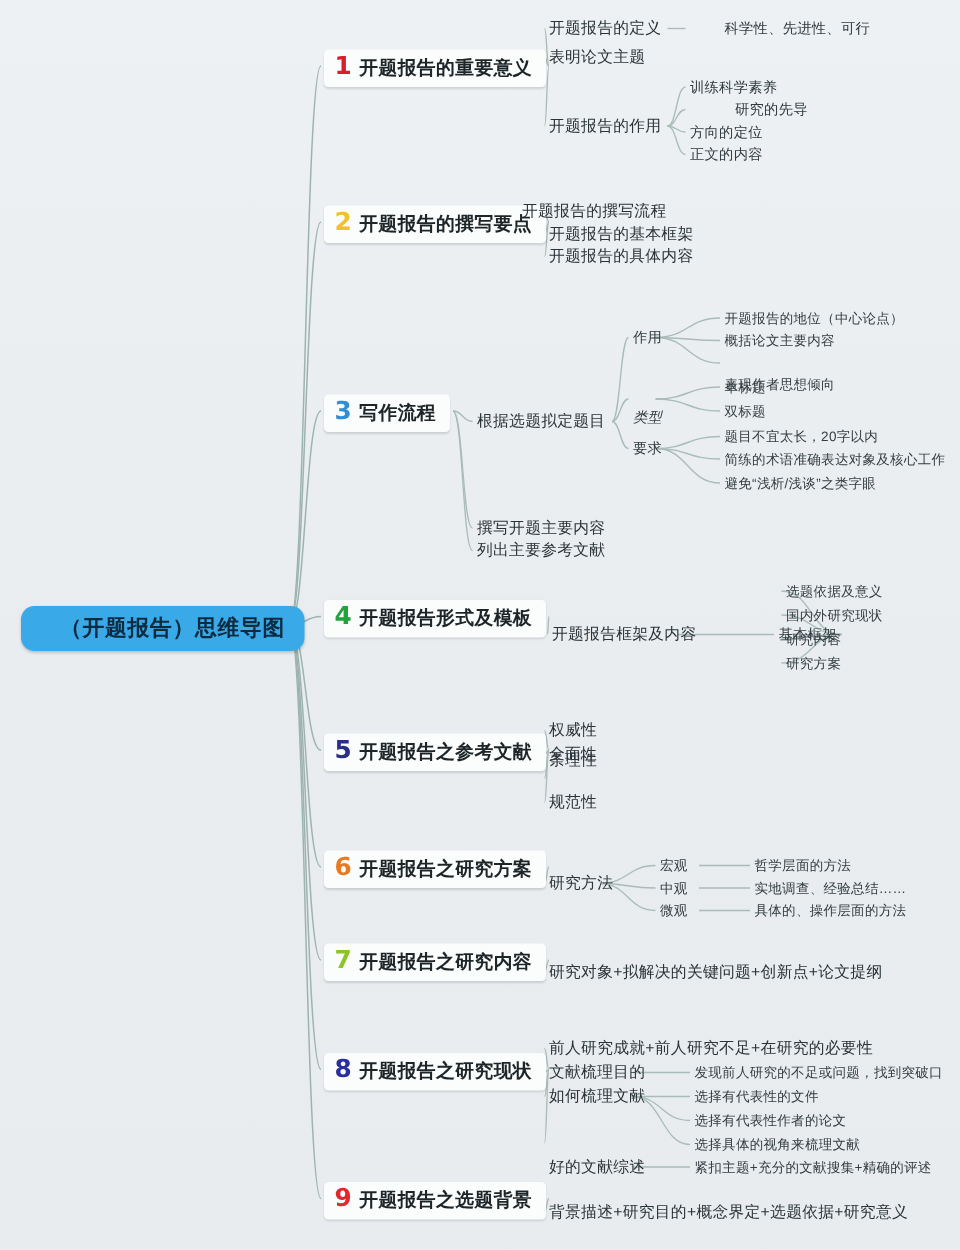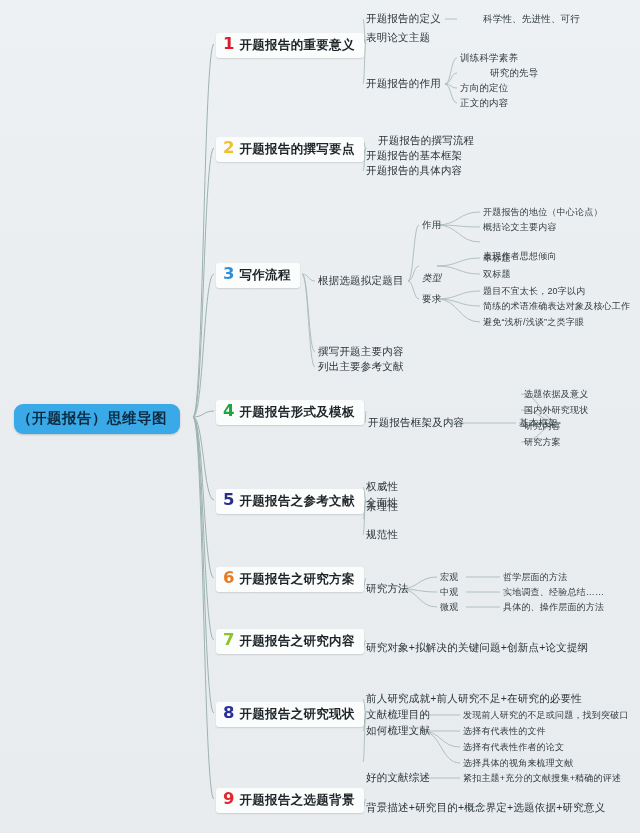--- a/index.html
+++ b/index.html
@@ -17,21 +17,21 @@
   svg.links path, svg.links line { fill: none; stroke: #9db3ad; stroke-width: 1; }
   svg.links path.thin, svg.links line.thin { stroke: #a9bcb7; stroke-width: 0.9; }
 
   .node { position: absolute; white-space: nowrap; }
 
   
   .central {
     left: 14px; top: 404px;
     background: #39a9e8;
     border-radius: 9px;
-    padding: 5px 13px 6px 3px;
+    padding: 5px 13px 6px 26px;
     color: #0c2b40;
     font-size: 14.5px;
     font-weight: bold;
     letter-spacing: 0.5px;
     box-shadow: 0 1px 2px rgba(0,0,0,.18);
   }
 
   
   .lv1 {
     background: #fbfcfc;
@@ -143,21 +143,21 @@
       <div class="node lv2" style="left: 366px; top: 31px;"><span>表明论文主题</span></div>
       <div class="node lv2" style="left: 366px; top: 77px;"><span>开题报告的作用</span></div>
       <div class="node lv3" style="left: 460px; top: 52px; font-family: Liberation Mono, monospace;"><span>训练科学素养</span></div>
       <div class="node lv3" style="left: 473px; top: 67px; margin-left: 17px;"><span>研究的先导</span></div>
       <div class="node lv3" style="left: 460px; top: 82px;"><span>方向的定位</span></div>
       <div class="node lv3" style="left: 460px; top: 97px;"><span>正文的内容</span></div>
       <div class="node lv1" style="left: 216px; top: 137px;">
         <span class="num" style="color:#efc12a">2</span>
         <span class="txt">开题报告的撰写要点</span>
       </div>
-      <div class="node lv2" style="left: 378px; top: 134px;"><span>开题报告的撰写流程</span></div>
+      <div class="node lv2" style="left: 348px; top: 134px;"><span>开题报告的撰写流程</span></div>
       <div class="node lv2" style="left: 366px; top: 149px;"><span>开题报告的基本框架</span></div>
       <div class="node lv2" style="left: 366px; top: 164px;"><span>开题报告的具体内容</span></div>
       <div class="node lv1" style="left: 216px; top: 263px;">
         <span class="num" style="color:#2f8fd6">3</span>
         <span class="txt">写作流程</span>
       </div>
       <div class="node lv2" style="left: 318px; top: 274px;"><span>根据选题拟定题目</span></div>
       <div class="node lv3" style="left: 422px; top: 219px;"><span>作用</span></div>
       <div class="node lv3" style="left: 422px; top: 272px; font-style: italic;"><span>类型</span></div>
       <div class="node lv3" style="left: 422px; top: 293px;"><span>要求</span></div>

